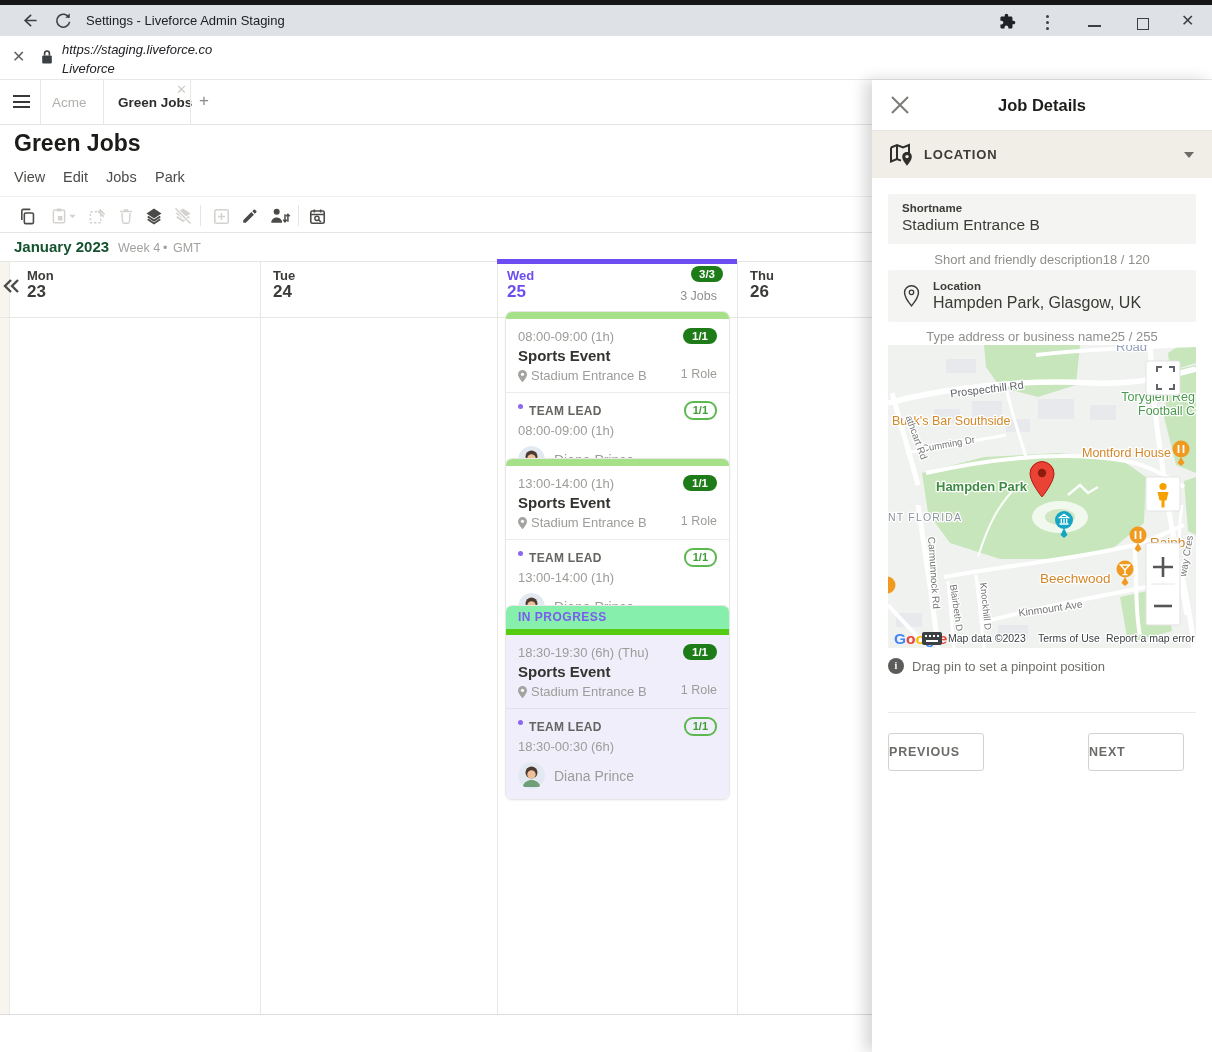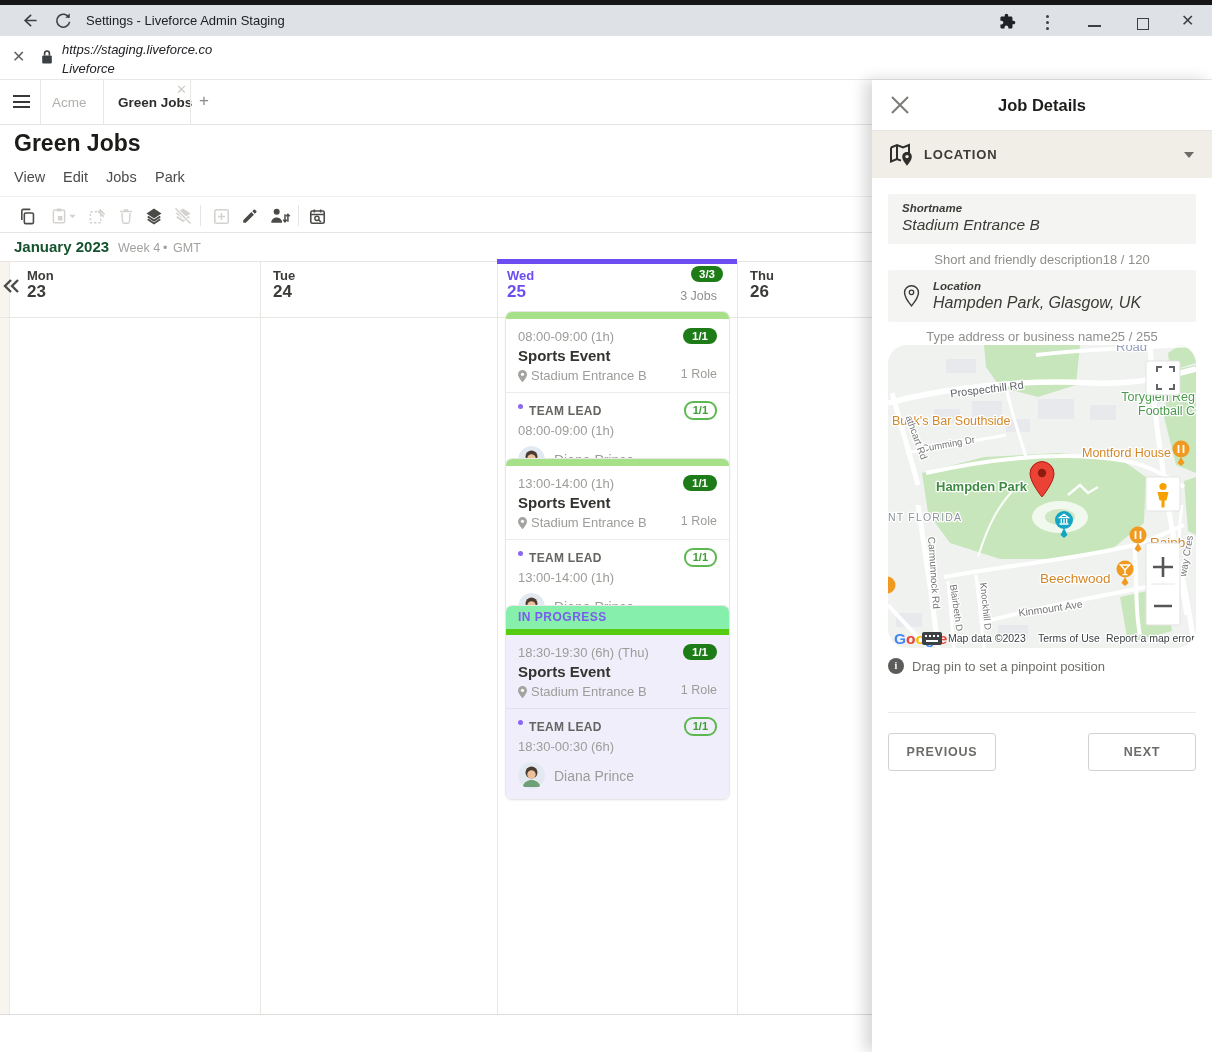--- a/index.html
+++ b/index.html
@@ -84,34 +84,34 @@
 
   
   #panel { left:872px; top:80px; width:340px; height:972px; background:#fff; box-shadow:-7px 0 14px rgba(0,0,0,.16); }
   #panel-hdr { position:absolute; left:0; top:0; width:340px; height:51px; border-bottom:1px solid #e9e6e1; }
   #panel-close { position:absolute; left:16px; top:13px; width:24px; height:24px; color:#7b7b78; }
   #panel-title { position:absolute; left:0; top:16px; width:340px; text-align:center; font-size:16.5px; font-weight:bold; color:#1d1d1b; }
   #loc-section { position:absolute; left:0; top:51px; width:340px; height:47px; background:#f1ede7; }
   #loc-section .lbl { position:absolute; left:52px; top:16px; font-size:13px; font-weight:bold; color:#3a3a36; letter-spacing:.8px; }
   #sec-caret { position:absolute; left:312px; top:21px; width:0; height:0; border-left:5.5px solid transparent;
                border-right:5.5px solid transparent; border-top:6px solid #6b6b68; }
-  .field { position:absolute; left:16px; width:308px; background:#f4f4f2; border-radius:2px;font-style:italic; }
+  .field { position:absolute; left:16px; width:308px; background:#f4f4f2; border-radius:2px; }
   .field .flabel { font-size:11.5px; font-weight:bold; color:#3c3c38; }
   .field .fvalue { font-size:15.5px; color:#3a3a36; margin-top:2px; }
   .helper { position:absolute; left:32px; width:276px; display:flex; justify-content:center;
             font-size:13px; color:#8f8f8c; }
   #hint-row { position:absolute; left:16px; top:578px; display:flex; align-items:center; gap:8px;
               font-size:13px; color:#6e6e6b; }
   #info-ic { width:16px; height:16px; border-radius:50%; background:#5c5c5a; color:#fff; font-size:10px;
              font-weight:bold; text-align:center; line-height:16px; font-family:"Liberation Serif",serif; }
   #panel-divider { position:absolute; left:16px; top:632px; width:308px; height:1px; background:#e9e9e6; }
-  .pbtn { position:absolute; top:653px; width:108px; height:38px; background:#fff; border:1px solid #d2d2cf;
+  .pbtn { position:absolute; top:653px; width:96px; height:38px; background:#fff; border:1px solid #d2d2cf;
           border-radius:3px; font-size:12.5px; font-weight:bold; color:#6b6b68; letter-spacing:.8px;
-          text-align:center; line-height:36px; }
-  #map-box { position:absolute; left:16px; top:265px; width:308px; height:303px; overflow:hidden;border-radius:19px; }
+          line-height:36px; }
+  #map-box { position:absolute; left:16px; top:265px; width:308px; height:303px; overflow:hidden; }
   svg text { font-family:"Liberation Sans", sans-serif; }
   .halo { paint-order:stroke; stroke:#ffffff; stroke-width:2.6px; stroke-linejoin:round; }
 </style>
 </head>
 <body>
 
 <div id="screen">
 
   <div id="topstrip" class="abs"></div>
   <div id="titlebar" class="abs">

